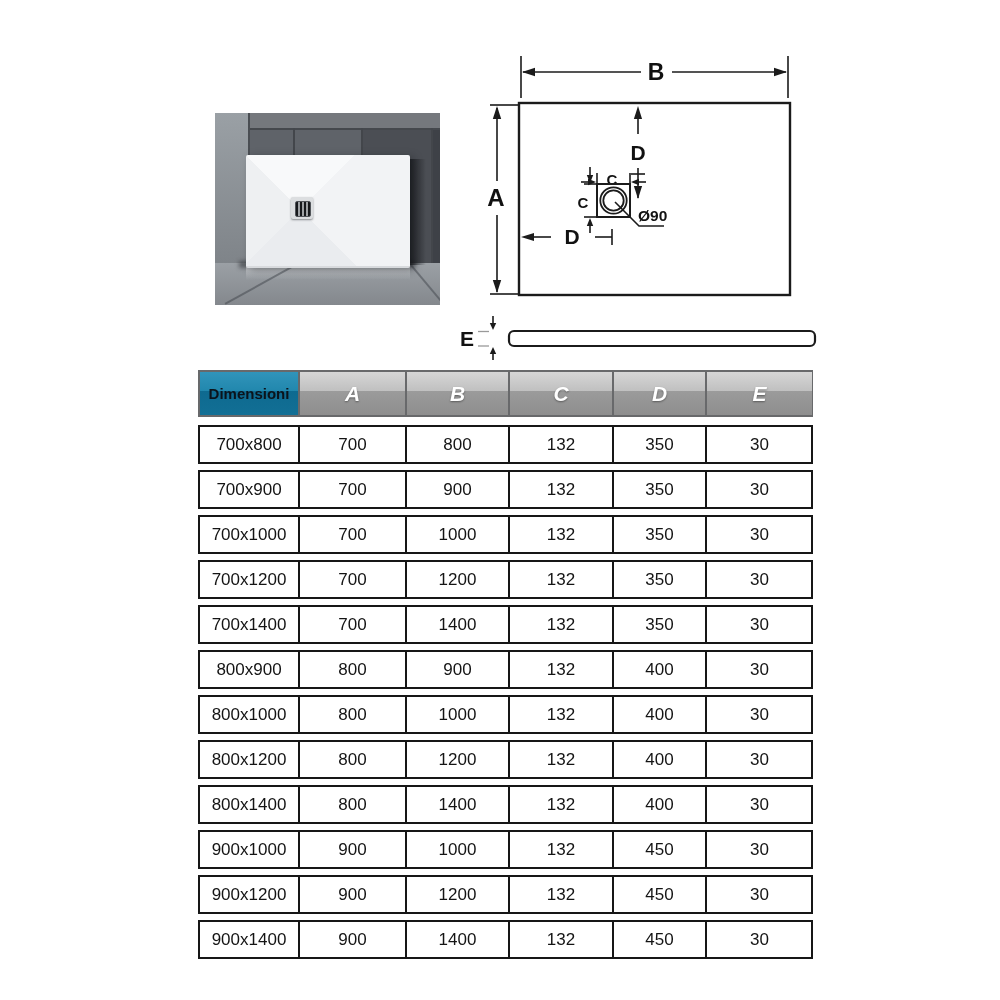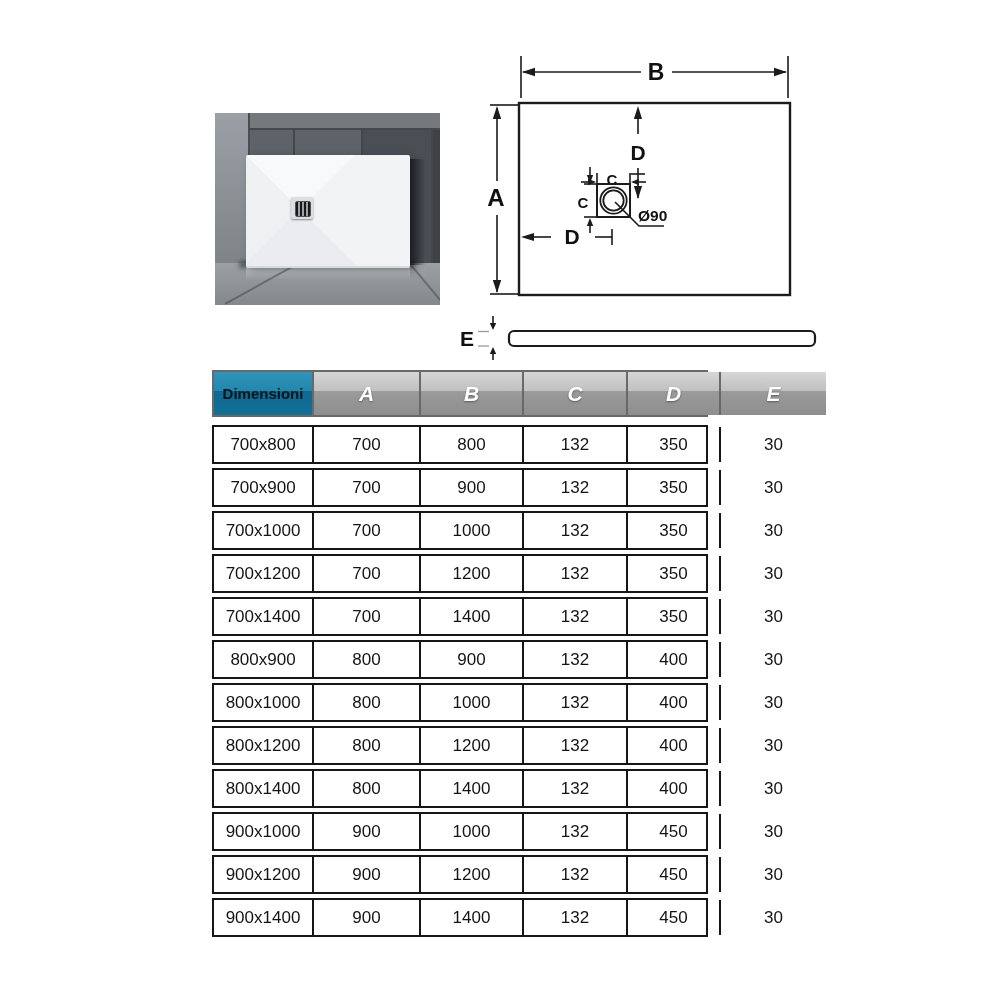--- a/index.html
+++ b/index.html
@@ -37,34 +37,34 @@
 
   
   .diagram{position:absolute;left:440px;top:40px;width:420px;height:320px;}
   .dim-line{stroke:#1b1b1b;stroke-width:1.6;fill:none;}
   .dim-arrow{fill:#1b1b1b;stroke:none;}
   .outline{fill:#ffffff;stroke:#1b1b1b;}
   .dim-text{fill:#111111;stroke:none;font-family:"Liberation Sans","DejaVu Sans",sans-serif;font-weight:bold;}
   .light-dash{stroke:#9a9a9a;stroke-width:1.3;fill:none;}
 
   
-  .spec-table{position:absolute;left:212px;top:370px;width:496px;}
+  .spec-table{position:absolute;left:198px;top:370px;width:615px;}
   .hdr{display:grid;grid-template-columns:100px 107px 103px 104px 93px 105px;height:47px;
        border:2px solid #68696b;box-sizing:border-box;}
   .hdr-cell{display:flex;align-items:center;justify-content:center;box-sizing:border-box;
        border-right:2px solid #68696b;}
   .hdr-cell:last-child{border-right:none;}
   .hdr-dim{background:linear-gradient(180deg,#3194ba 0%,#2187ad 45%,#0e6a90 45%,#126f95 100%);
        color:#0b131b;font-weight:bold;font-size:15px;}
   .hdr-col{background:linear-gradient(180deg,#d6d6d6 0%,#c0c0c0 44%,#9b9b9b 44%,#8e8e8e 100%);
        color:#ffffff;font-weight:bold;font-style:italic;font-size:21px;
        text-shadow:0 1px 2px rgba(0,0,0,.4);}
   .rows{margin-top:8px;}
   .trow{display:grid;grid-template-columns:100px 107px 103px 104px 93px 105px;height:39px;
-       border:2px solid #161616;box-sizing:border-box;margin-bottom:4px;background:#ffffff;}
+       border:2px solid #161616;box-sizing:border-box;margin-bottom:4px;background:#ffffff;margin-top:6px;}
   .tcell{display:flex;align-items:center;justify-content:center;box-sizing:border-box;
        border-right:2px solid #161616;color:#141414;font-size:17px;}
   .tcell:last-child{border-right:none;}
 </style>
 </head>
 <body>
 
 <div class="page">
 
   <div class="photo">

